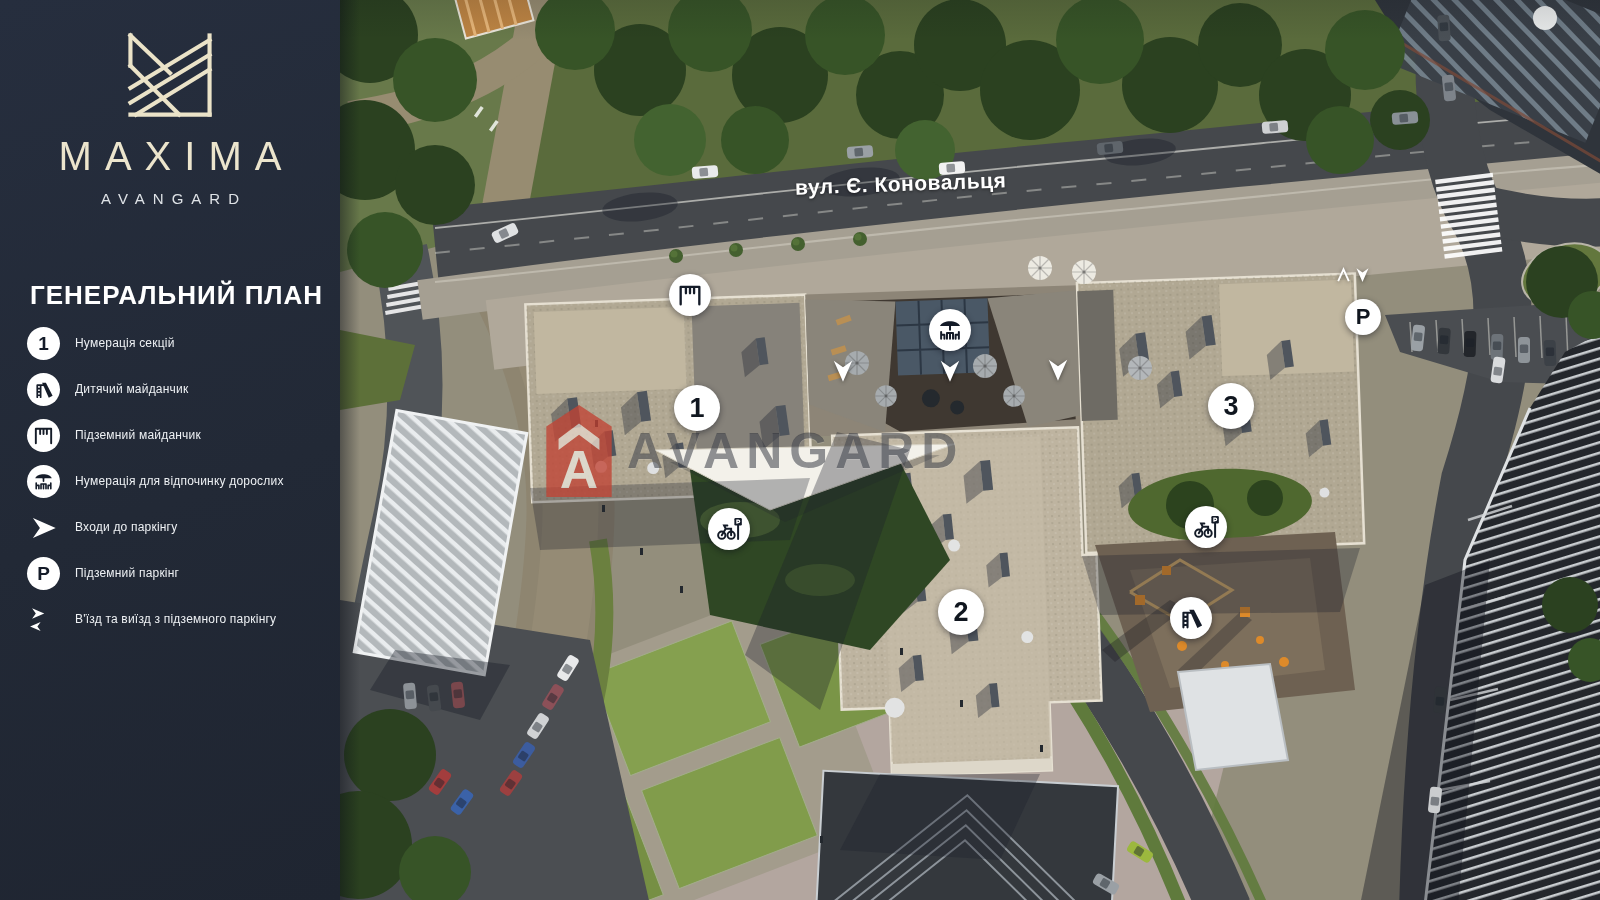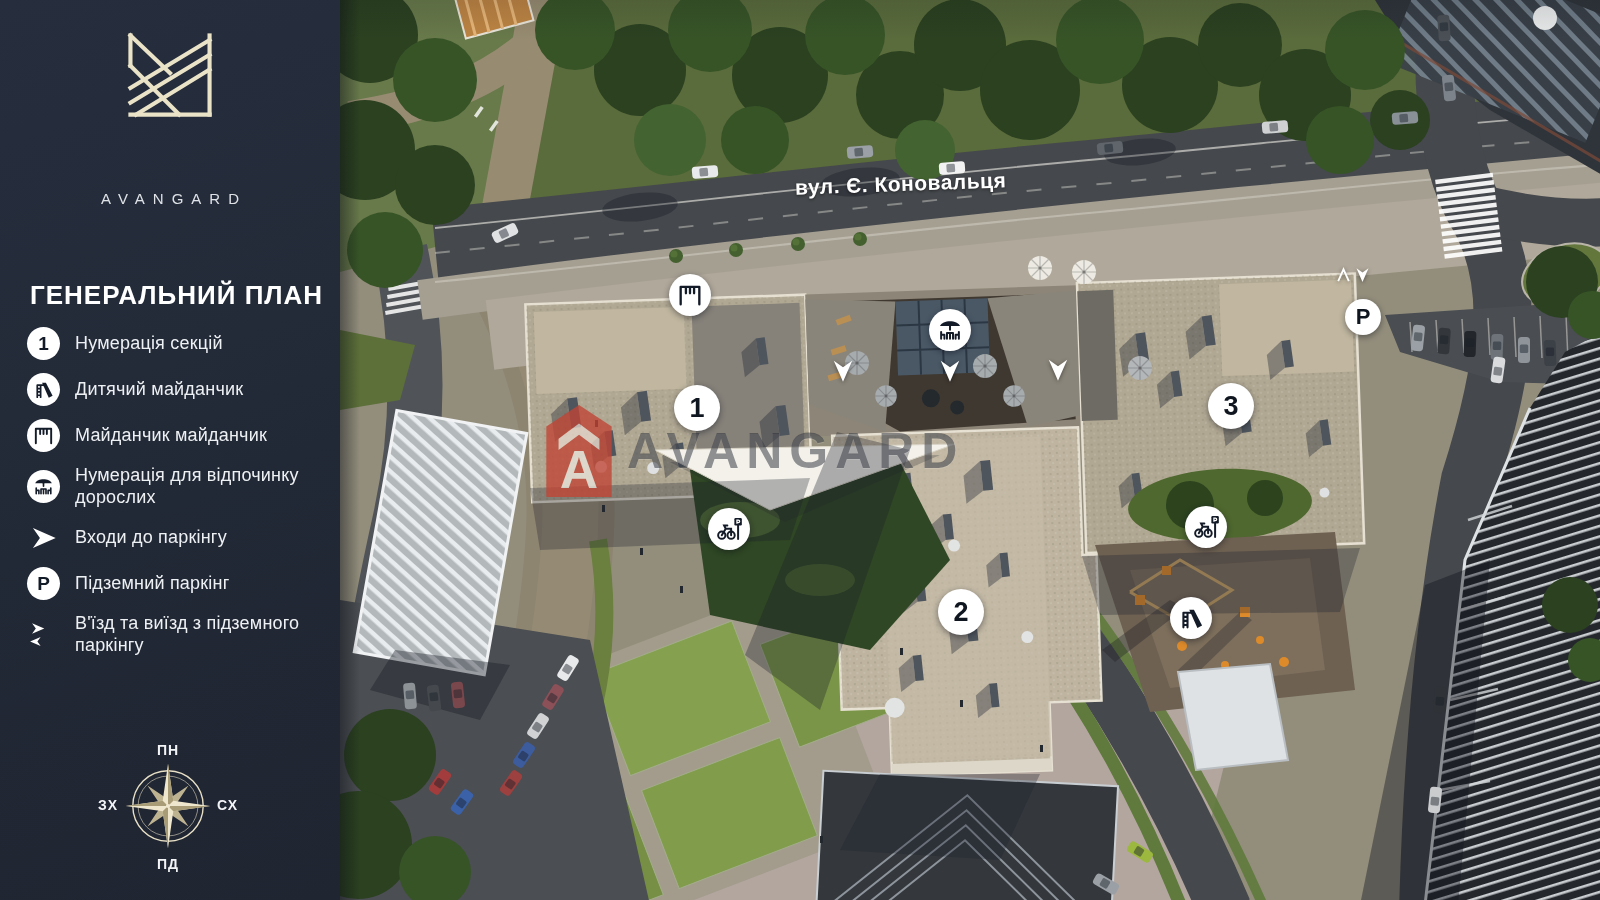--- a/index.html
+++ b/index.html
@@ -19,21 +19,21 @@
   .legend{position:absolute;top:327px;left:27px;width:296px;margin:0;padding:0;list-style:none;}
   .legend li{display:flex;align-items:center;gap:15px;margin-bottom:13px;min-height:33px;}
   .licon{width:33px;height:33px;border-radius:50%;background:#ffffff;flex:0 0 33px;
     display:flex;align-items:center;justify-content:center;color:#151c29;}
   .licon svg{width:23px;height:23px;display:block;}
   .licon .num{font-weight:700;font-size:19px;line-height:1;color:#141b28;}
   .licon.bare{background:none;border-radius:0;color:#ffffff;}
   .licon.bare svg{width:28px;height:28px;}
   .ramp-stack{display:flex;flex-direction:column;align-items:flex-start;gap:0;color:#fff;}
   .ramp-stack svg{display:block;}
-  .llabel{font-size:18px;color:#eef1f4;line-height:1.2;letter-spacing:.2px;}
+  .llabel{font-size:12px;color:#eef1f4;line-height:1.2;letter-spacing:.2px;}
   .compass{position:absolute;left:98px;top:734px;width:140px;height:142px;}
   .compass svg.rose{position:absolute;left:26px;top:28px;width:88px;height:88px;}
   .compass .clabel{position:absolute;font-size:14px;font-weight:700;color:#f3f4f6;letter-spacing:1px;}
   .c-n{left:50%;top:8px;transform:translateX(-50%);}
   .c-s{left:50%;bottom:4px;transform:translateX(-50%);}
   .c-w{left:0;top:50%;transform:translateY(-50%);}
   .c-e{right:0;top:50%;transform:translateY(-50%);}
 
   
   .map{position:absolute;left:340px;top:0;width:1260px;height:900px;background:#8f8a79;overflow:hidden;}
@@ -122,20 +122,21 @@
         <path d="M7,7 V40"></path>
           <path d="M7,7 L50,48"></path>
           <path d="M93,7 V93"></path>
           <path d="M7,93 H93"></path>
         <path d="M93,12 L7,64"></path>
           <path d="M93,28 L7,80"></path>
           <path d="M93,44 L13,93"></path>
           <path d="M7,40 L60,93"></path>
       </g>
     </svg>
+    <div class="brand-name">MAXIMA</div>
     <div class="brand-sub">AVANGARD</div>
     <h1 class="plan-title">ГЕНЕРАЛЬНИЙ ПЛАН</h1>
 
     <ul class="legend">
       <li>
         <span class="licon">
             <span class="num">1</span>
           </span>
         <span class="llabel">Нумерація секцій</span>
       </li>
@@ -146,21 +147,21 @@
             </svg>
           </span>
         <span class="llabel">Дитячий майданчик</span>
       </li>
       <li>
         <span class="licon">
             <svg>
               <use href="#g-sport"></use>
             </svg>
           </span>
-        <span class="llabel">Майданчик майданчик</span>
+        <span class="llabel">Підземний майданчик</span>
       </li>
       <li>
         <span class="licon">
             <svg>
               <use href="#g-rest"></use>
             </svg>
           </span>
         <span class="llabel">Нумерація для відпочинку дорослих</span>
       </li>
       <li>
@@ -183,34 +184,20 @@
               <use href="#g-dart-right"></use>
             </svg>
           <svg style="width:17px;height:13px;margin-top:-1px">
               <use href="#g-dart-left"></use>
             </svg>
         </span>
         <span class="llabel">В'їзд та виїзд з підземного паркінгу</span>
       </li>
     </ul>
 
-    <div class="compass">
-      <span class="clabel c-n">ПН</span>
-      <span class="clabel c-s">ПД</span>
-      <span class="clabel c-w">ЗХ</span>
-      <span class="clabel c-e">СХ</span>
-      <svg class="rose" viewBox="-50 -50 100 100">
-        <circle r="40" fill="none" stroke="#e7dfc6" stroke-width="1.6"></circle>
-        <circle r="34" fill="none" stroke="#e7dfc6" stroke-width="0.8" opacity="0.8"></circle>
-        <path d="M0,-33 L5.5,-5.5 L33,0 L5.5,5.5 L0,33 L-5.5,5.5 L-33,0 L-5.5,-5.5 Z" transform="rotate(45)" fill="#c6bb97" opacity="0.95"></path>
-        <path d="M0,-48 L6,-6 L48,0 L6,6 L0,48 L-6,6 L-48,0 L-6,-6 Z" fill="#efe7cd"></path>
-        <path d="M0,-48 L6,-6 L0,0 Z M48,0 L6,6 L0,0 Z M0,48 L-6,6 L0,0 Z M-48,0 L-6,-6 L0,0 Z" fill="#a89c76"></path>
-        <circle r="2.4" fill="#efe7cd"></circle>
-      </svg>
-    </div>
   </aside>
 
   <main class="map">
 
     <svg class="scene" viewBox="0 0 1260 900" preserveAspectRatio="none">
       <defs>
         <pattern id="gravel" width="7" height="7" patternUnits="userSpaceOnUse">
           <circle cx="2" cy="2" r="0.9" fill="rgba(60,55,45,0.16)"></circle>
           <circle cx="5" cy="5" r="0.9" fill="rgba(255,255,255,0.15)"></circle>
         </pattern>

